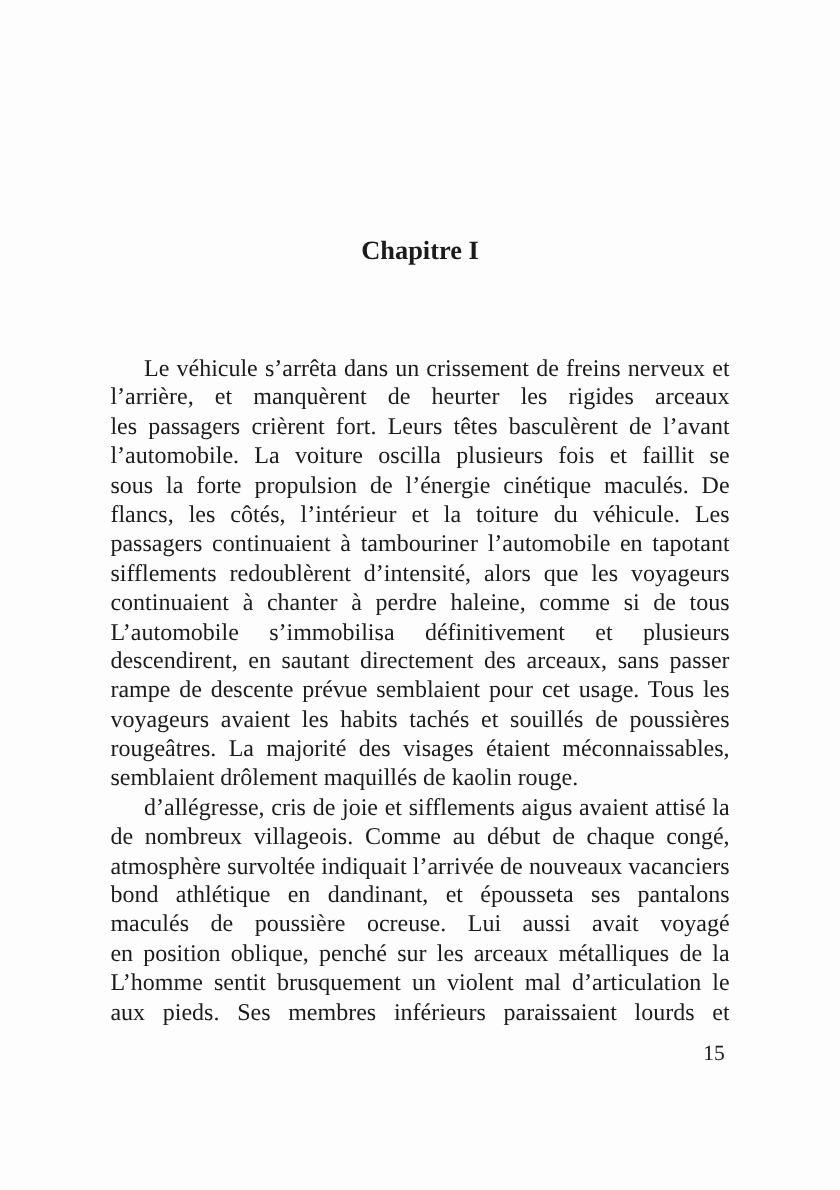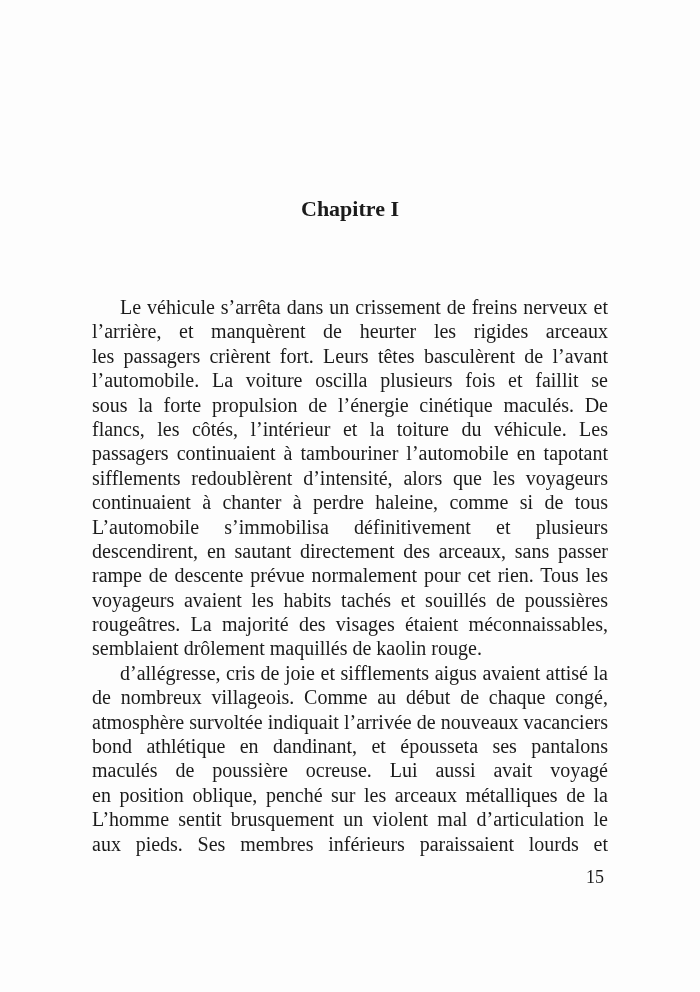--- a/index.html
+++ b/index.html
@@ -58,21 +58,21 @@
         <div class="line">l’arrière, et manquèrent de heurter les rigides arceaux métalliques de</div>
         <div class="line">les passagers crièrent fort. Leurs têtes basculèrent de l’avant vers</div>
         <div class="line">l’automobile. La voiture oscilla plusieurs fois et faillit se renverser,</div>
         <div class="line">sous la forte propulsion de l’énergie cinétique maculés. De nombreux</div>
         <div class="line">flancs, les côtés, l’intérieur et la toiture du véhicule. Les stridents</div>
         <div class="line">passagers continuaient à tambouriner l’automobile en tapotant sur les</div>
         <div class="line">sifflements redoublèrent d’intensité, alors que les voyageurs</div>
         <div class="line">continuaient à chanter à perdre haleine, comme si de tous n’était.</div>
         <div class="line">L’automobile s’immobilisa définitivement et plusieurs passagers</div>
         <div class="line">descendirent, en sautant directement des arceaux, sans passer par la</div>
-        <div class="line">rampe de descente prévue normalement pour cet rien. Tous les</div>
+        <div class="line">rampe de descente prévue semblaient pour cet usage. Tous les</div>
         <div class="line">voyageurs avaient les habits tachés et souillés de poussières</div>
         <div class="line">rougeâtres. La majorité des visages étaient méconnaissables, tant ils</div>
         <div class="line last">semblaient drôlement maquillés de kaolin rouge.</div>
       </div>
       <div class="paragraph">
         <div class="line">d’allégresse, cris de joie et sifflements aigus avaient attisé la curiosité</div>
         <div class="line">de nombreux villageois. Comme au début de chaque congé, cette</div>
         <div class="line">atmosphère survoltée indiquait l’arrivée de nouveaux vacanciers au</div>
         <div class="line">bond athlétique en dandinant, et épousseta ses pantalons bouffants</div>
         <div class="line">maculés de poussière ocreuse. Lui aussi avait voyagé dangereusement</div>

